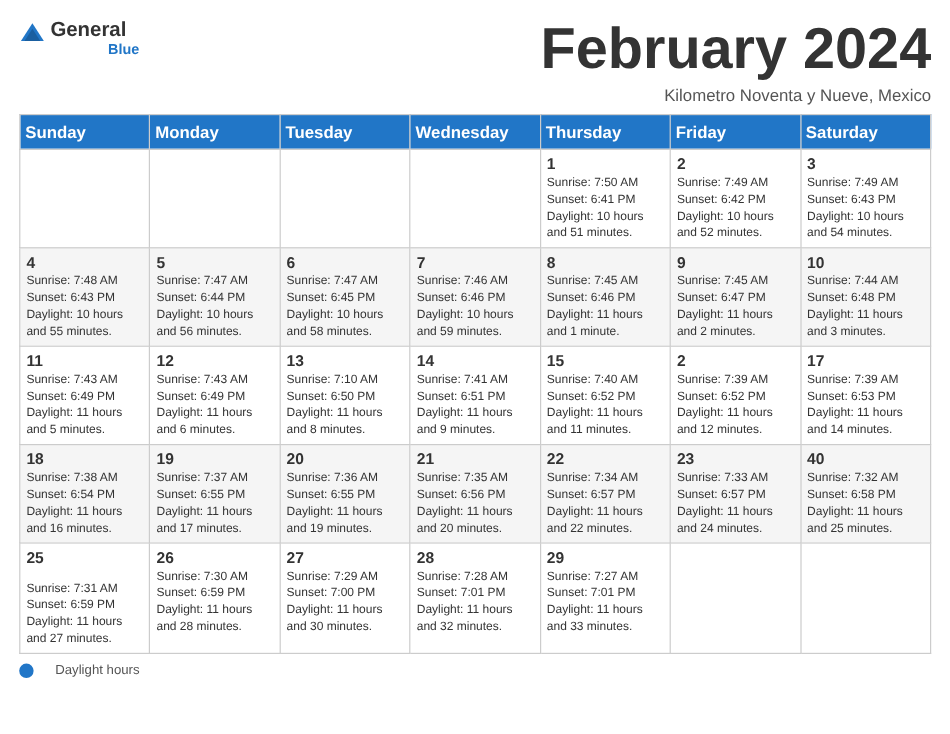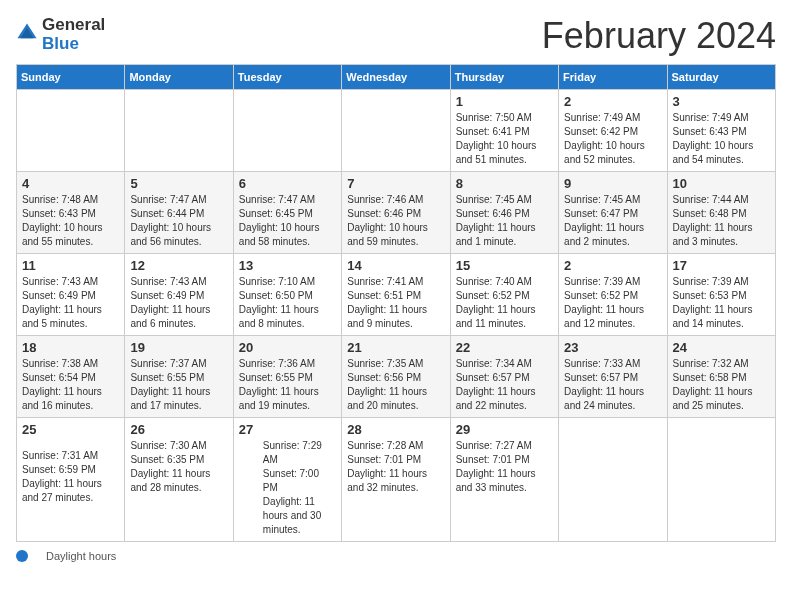--- a/index.html
+++ b/index.html
@@ -22,41 +22,41 @@
       gap: 4px;
     }
     .logo-icon {
       width: 22px;
       height: 22px;
     }
     .title-section {
       text-align: right;
     }
     .month-title {
-      font-size: 36px;
-      font-weight: normal;
+      font-size: 48px;
+      font-weight: bold;
       color: #333;
       line-height: 1.1;
     }
     .location {
       font-size: 14px;
       color: #555;
       margin-top: 2px;
     }
     .calendar {
       width: 100%;
       border-collapse: collapse;
       font-size: 10.5px;
     }
     .calendar thead th {
       background-color: #2176c7;
       color: #fff;
       padding: 6px 4px;
       text-align: left;
-      font-size: 11px;
+      font-size: 14px;
       font-weight: bold;
       border: 1px solid #ccc;
     }
     .calendar tbody td {
       border: 1px solid #ccc;
       vertical-align: top;
       padding: 4px 5px;
       width: calc(100% / 7);
       min-height: 80px;
       background: #fff;
@@ -103,25 +103,26 @@
 <div class="header">
   <div class="logo">
     <div>
       <svg class="logo-icon" viewBox="0 0 30 30">
         <polygon points="15,2 28,22 2,22" fill="#2176c7"></polygon>
         <polygon points="15,8 24,22 6,22" fill="#1a5fa0"></polygon>
       </svg>
     </div>
     <div>
       <div style="font-size:17px;font-weight:bold;color:#333;line-height:1.1;">General</div>
-      <div style="font-size:17px;font-weight:bold;color:#2176c7;line-height:1.1;">Blue</div>
+      <div style="font-size:12px;font-weight:bold;color:#2176c7;line-height:1.1;margin-left:48px;">Blue</div>
     </div>
   </div>
   <div class="title-section">
     <div class="month-title">February 2024</div>
+    <div class="location">Kilometro Noventa y Nueve, Mexico</div>
   </div>
 </div>
 
 <table class="calendar">
   <thead>
     <tr>
     <th>Sunday</th>
         <th>Monday</th>
         <th>Tuesday</th>
         <th>Wednesday</th>
@@ -274,42 +275,42 @@
 Sunset: 6:57 PM
 Daylight: 11 hours and 22 minutes.</div>
         </td>
         <td>
           <div class="day-number">23</div>
           <div class="day-info" style="white-space: pre-line;">Sunrise: 7:33 AM
 Sunset: 6:57 PM
 Daylight: 11 hours and 24 minutes.</div>
         </td>
         <td>
-          <div class="day-number">24</div>
+          <div class="day-number">40</div>
           <div class="day-info" style="white-space: pre-line;">Sunrise: 7:32 AM
 Sunset: 6:58 PM
 Daylight: 11 hours and 25 minutes.</div>
         </td>
       </tr>
       <tr>
         <td>
           <div class="day-number">25</div>
           <div class="day-info" style="white-space: pre-line; margin-top: 12px;">Sunrise: 7:31 AM
 Sunset: 6:59 PM
 Daylight: 11 hours and 27 minutes.</div>
         </td>
         <td>
           <div class="day-number">26</div>
           <div class="day-info" style="white-space: pre-line;">Sunrise: 7:30 AM
-Sunset: 6:35 PM
+Sunset: 6:59 PM
 Daylight: 11 hours and 28 minutes.</div>
         </td>
         <td>
           <div class="day-number">27</div>
-          <div class="day-info" style="white-space: pre-line; margin-left: 24px;">Sunrise: 7:29 AM
+          <div class="day-info" style="white-space: pre-line;">Sunrise: 7:29 AM
 Sunset: 7:00 PM
 Daylight: 11 hours and 30 minutes.</div>
         </td>
         <td>
           <div class="day-number">28</div>
           <div class="day-info" style="white-space: pre-line;">Sunrise: 7:28 AM
 Sunset: 7:01 PM
 Daylight: 11 hours and 32 minutes.</div>
         </td>
         <td>

